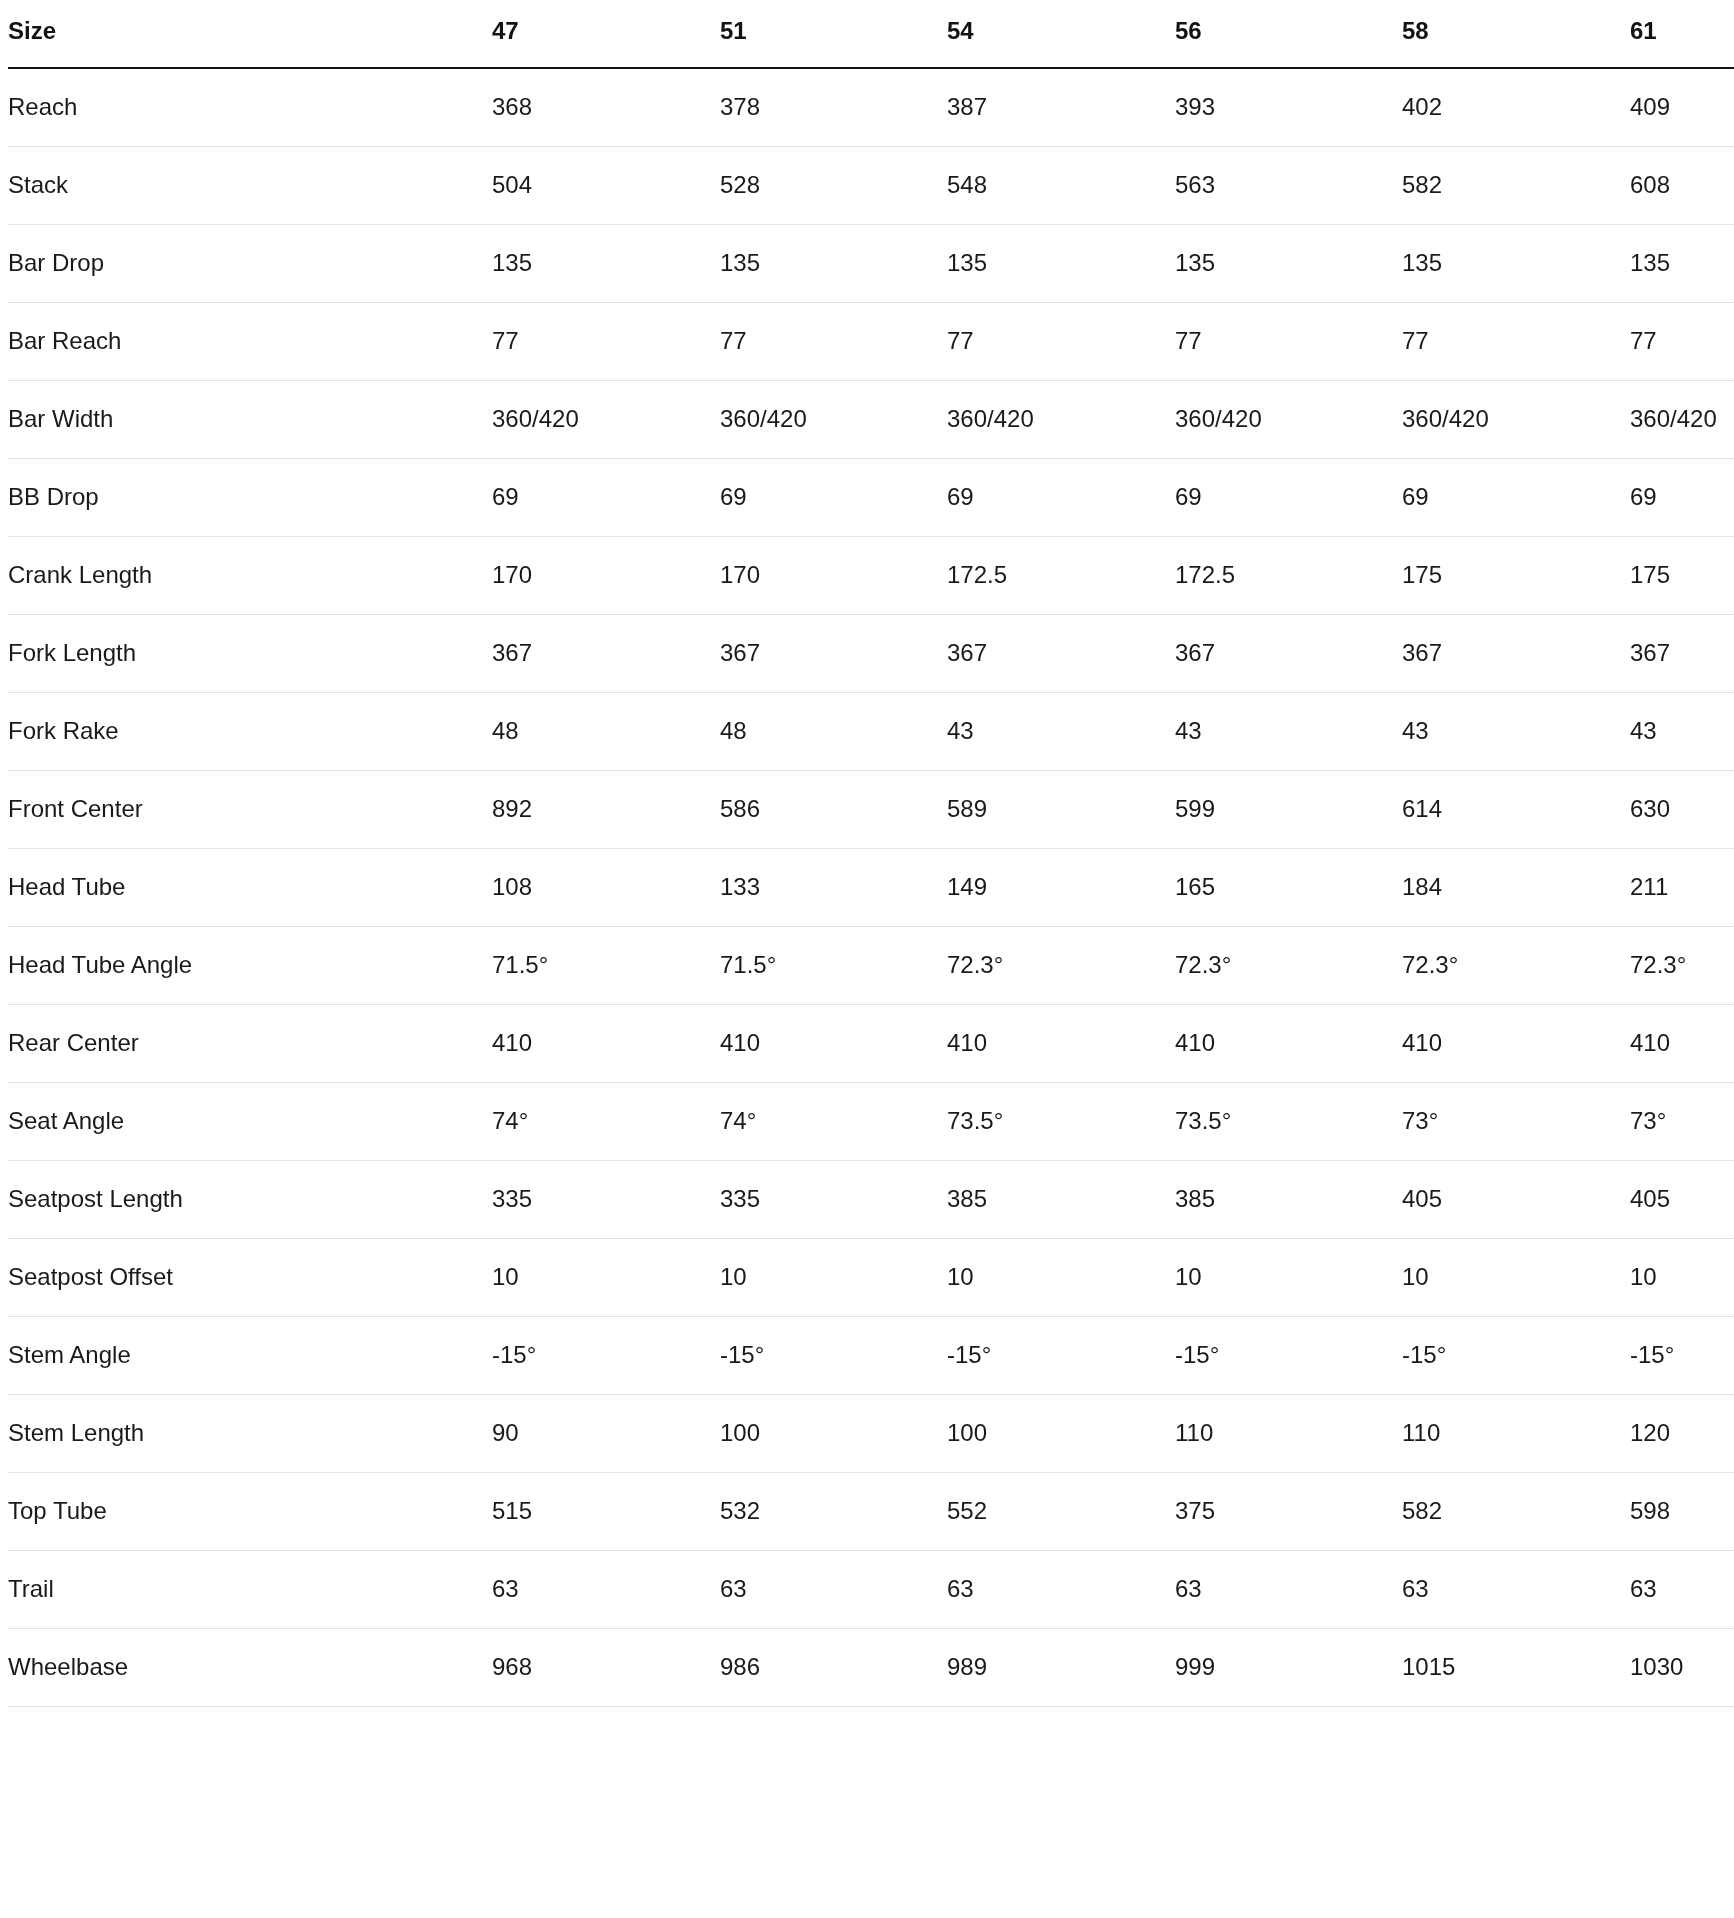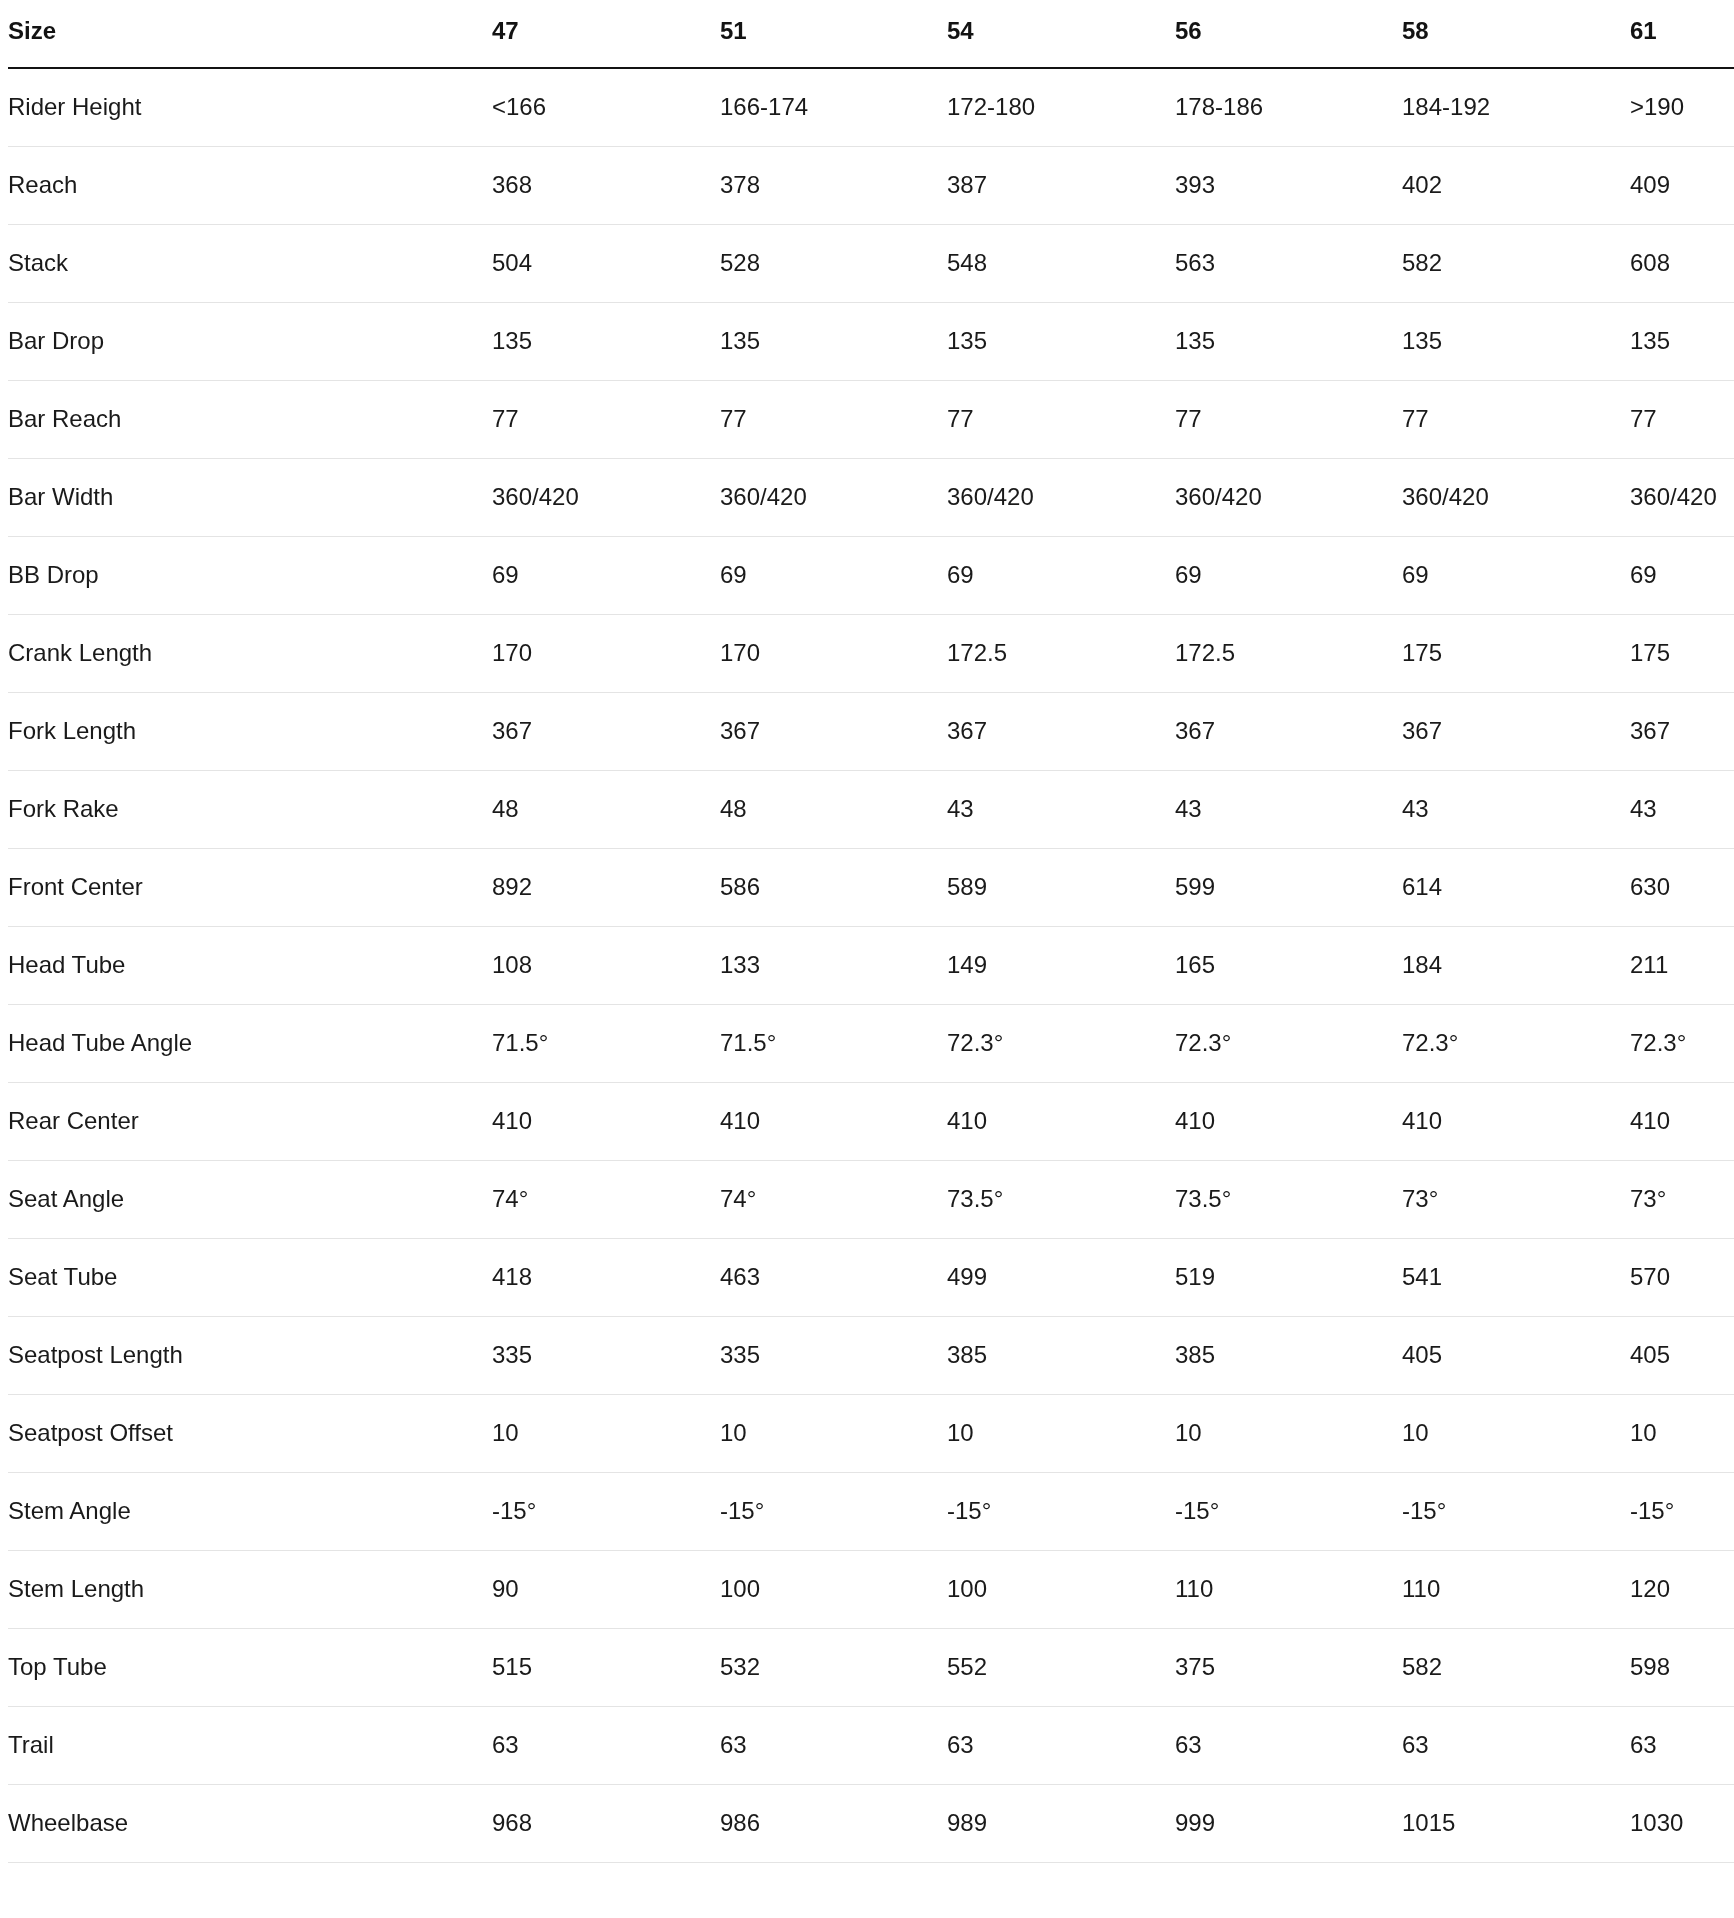--- a/index.html
+++ b/index.html
@@ -60,29 +60,20 @@
       <th>47</th>
           <th>51</th>
           <th>54</th>
           <th>56</th>
           <th>58</th>
           <th>61</th>
         </tr>
     </thead>
     <tbody id="geo-body">
         <tr class="data-row">
-          <td class="label-cell">Rider Height</td>
-          <td>&lt;166</td>
-          <td>166-174</td>
-          <td>172-180</td>
-          <td>178-186</td>
-          <td>184-192</td>
-          <td>&gt;190</td>
-        </tr>
-        <tr class="data-row">
           <td class="label-cell">Reach</td>
           <td>368</td>
           <td>378</td>
           <td>387</td>
           <td>393</td>
           <td>402</td>
           <td>409</td>
         </tr>
         <tr class="data-row">
           <td class="label-cell">Stack</td>
@@ -195,29 +186,20 @@
         <tr class="data-row">
           <td class="label-cell">Seat Angle</td>
           <td>74°</td>
           <td>74°</td>
           <td>73.5°</td>
           <td>73.5°</td>
           <td>73°</td>
           <td>73°</td>
         </tr>
         <tr class="data-row">
-          <td class="label-cell">Seat Tube</td>
-          <td>418</td>
-          <td>463</td>
-          <td>499</td>
-          <td>519</td>
-          <td>541</td>
-          <td>570</td>
-        </tr>
-        <tr class="data-row">
           <td class="label-cell">Seatpost Length</td>
           <td>335</td>
           <td>335</td>
           <td>385</td>
           <td>385</td>
           <td>405</td>
           <td>405</td>
         </tr>
         <tr class="data-row">
           <td class="label-cell">Seatpost Offset</td>

